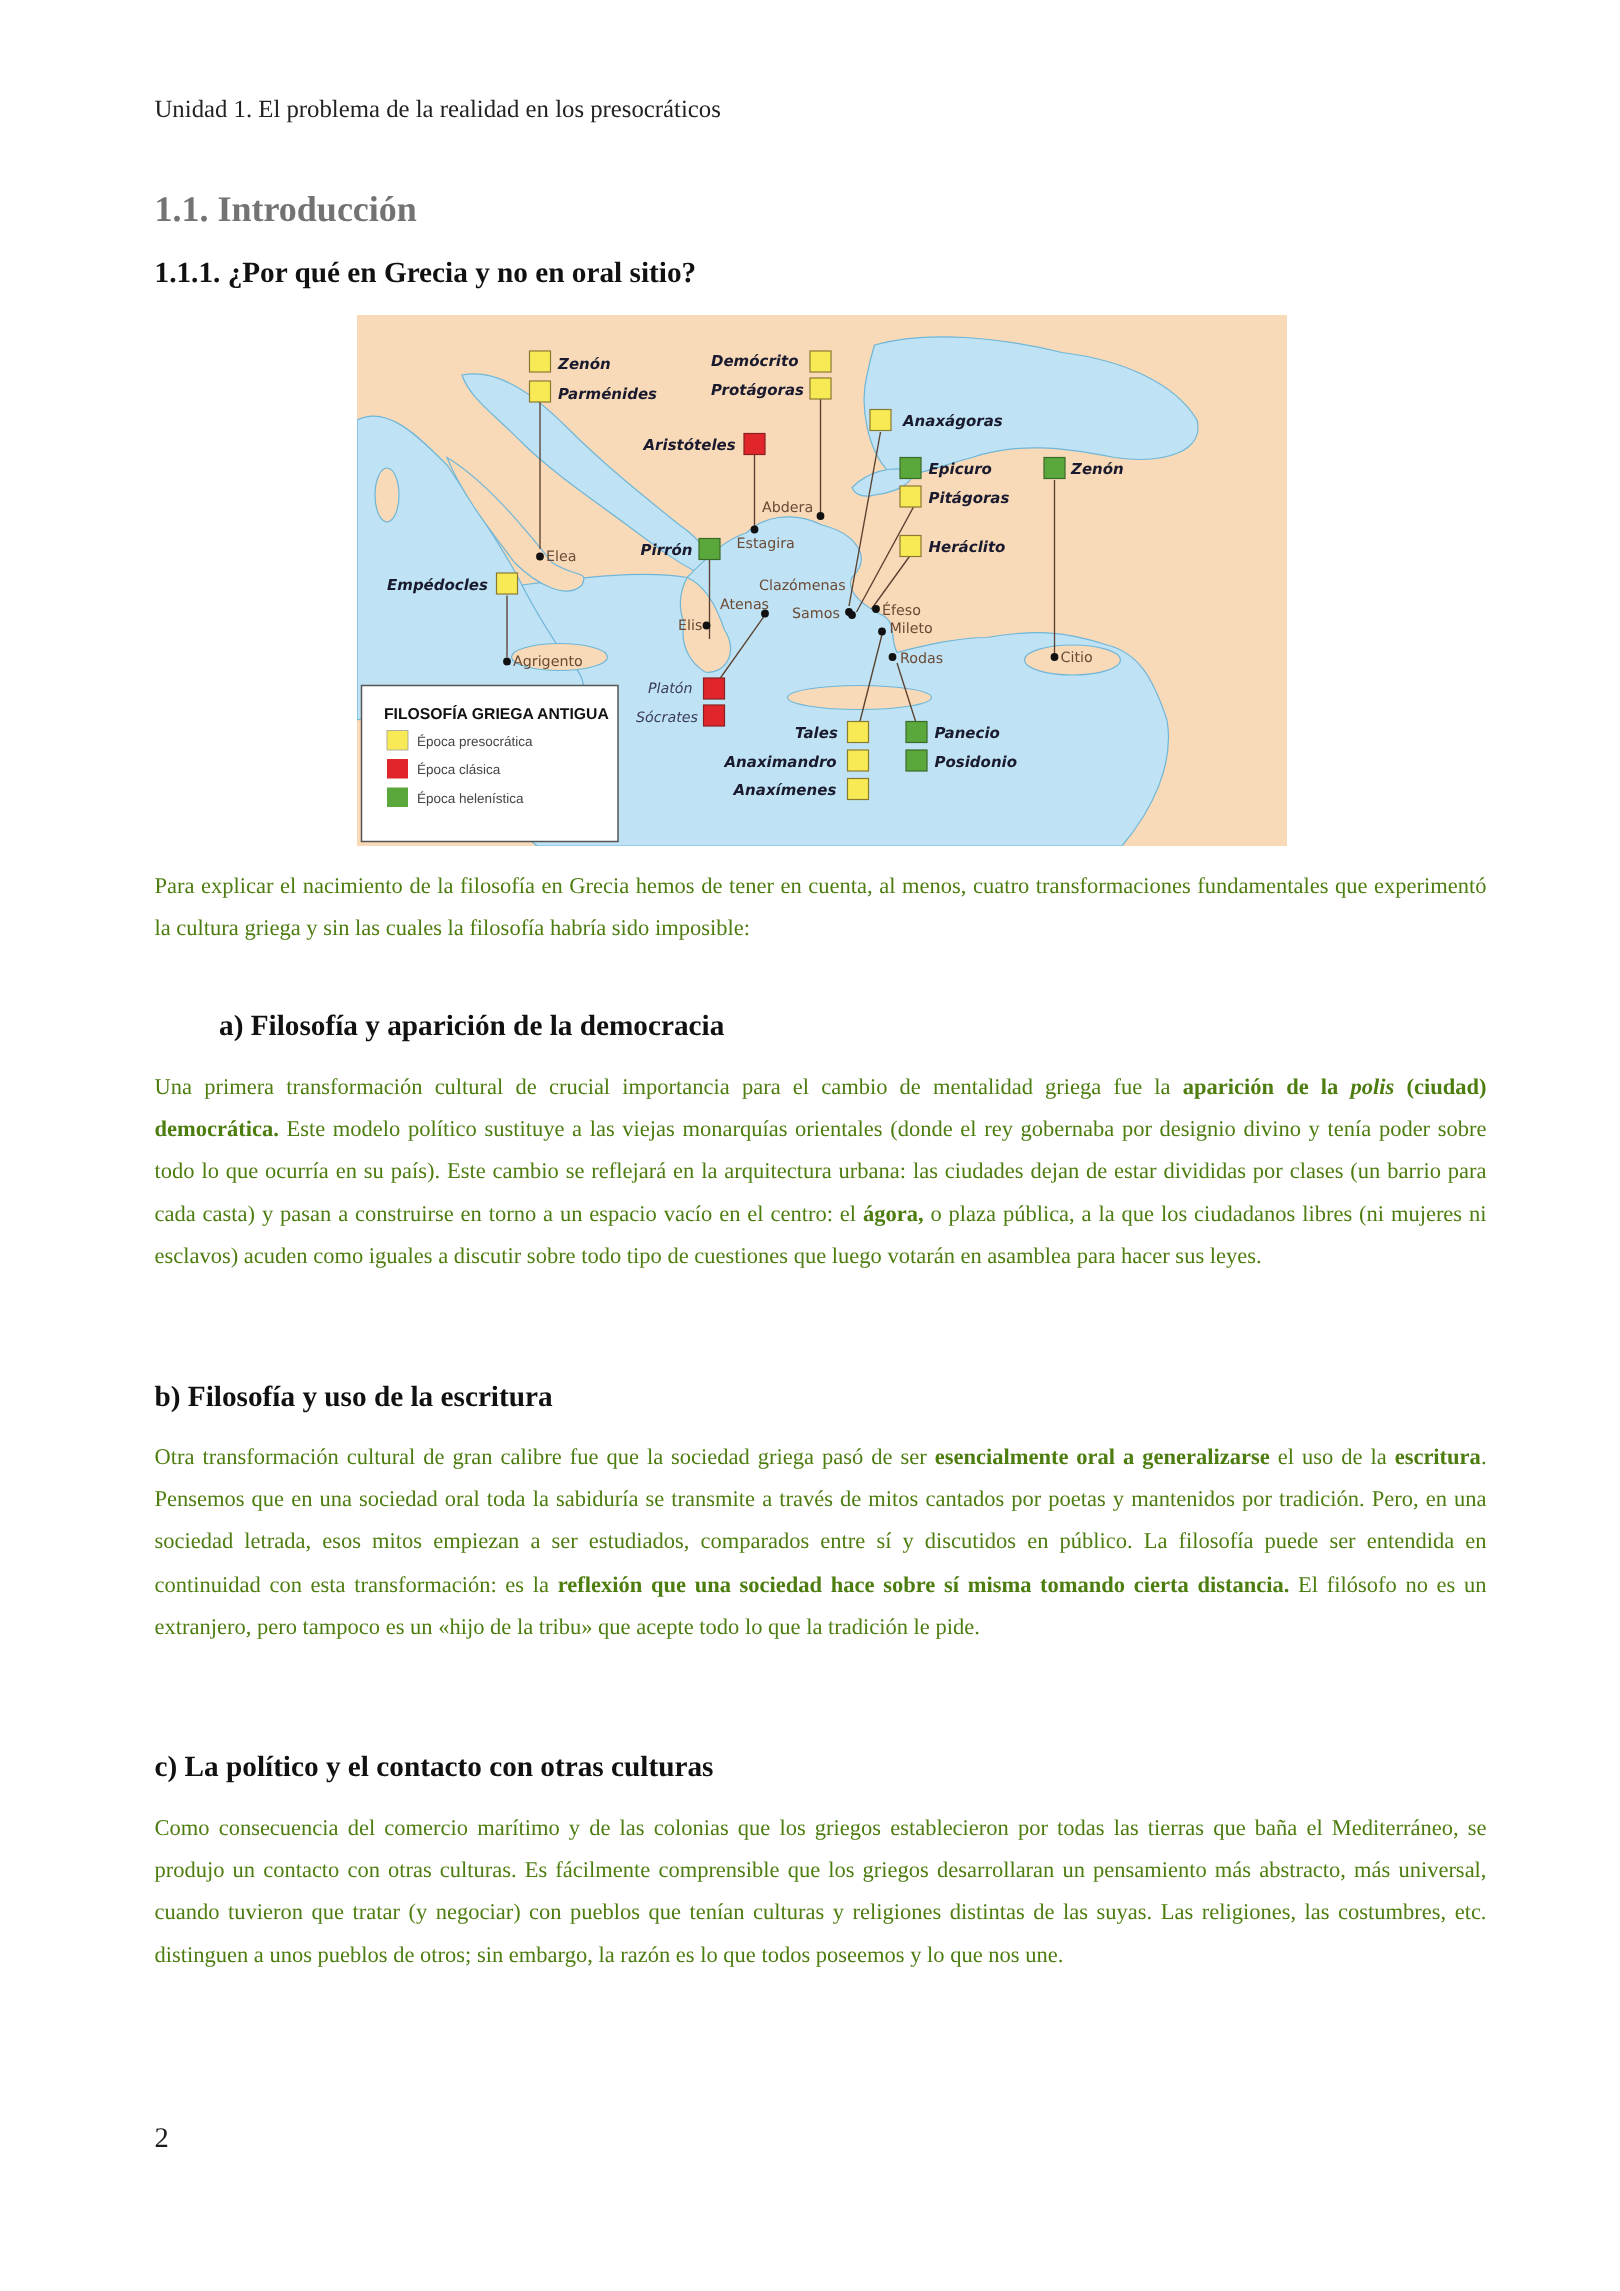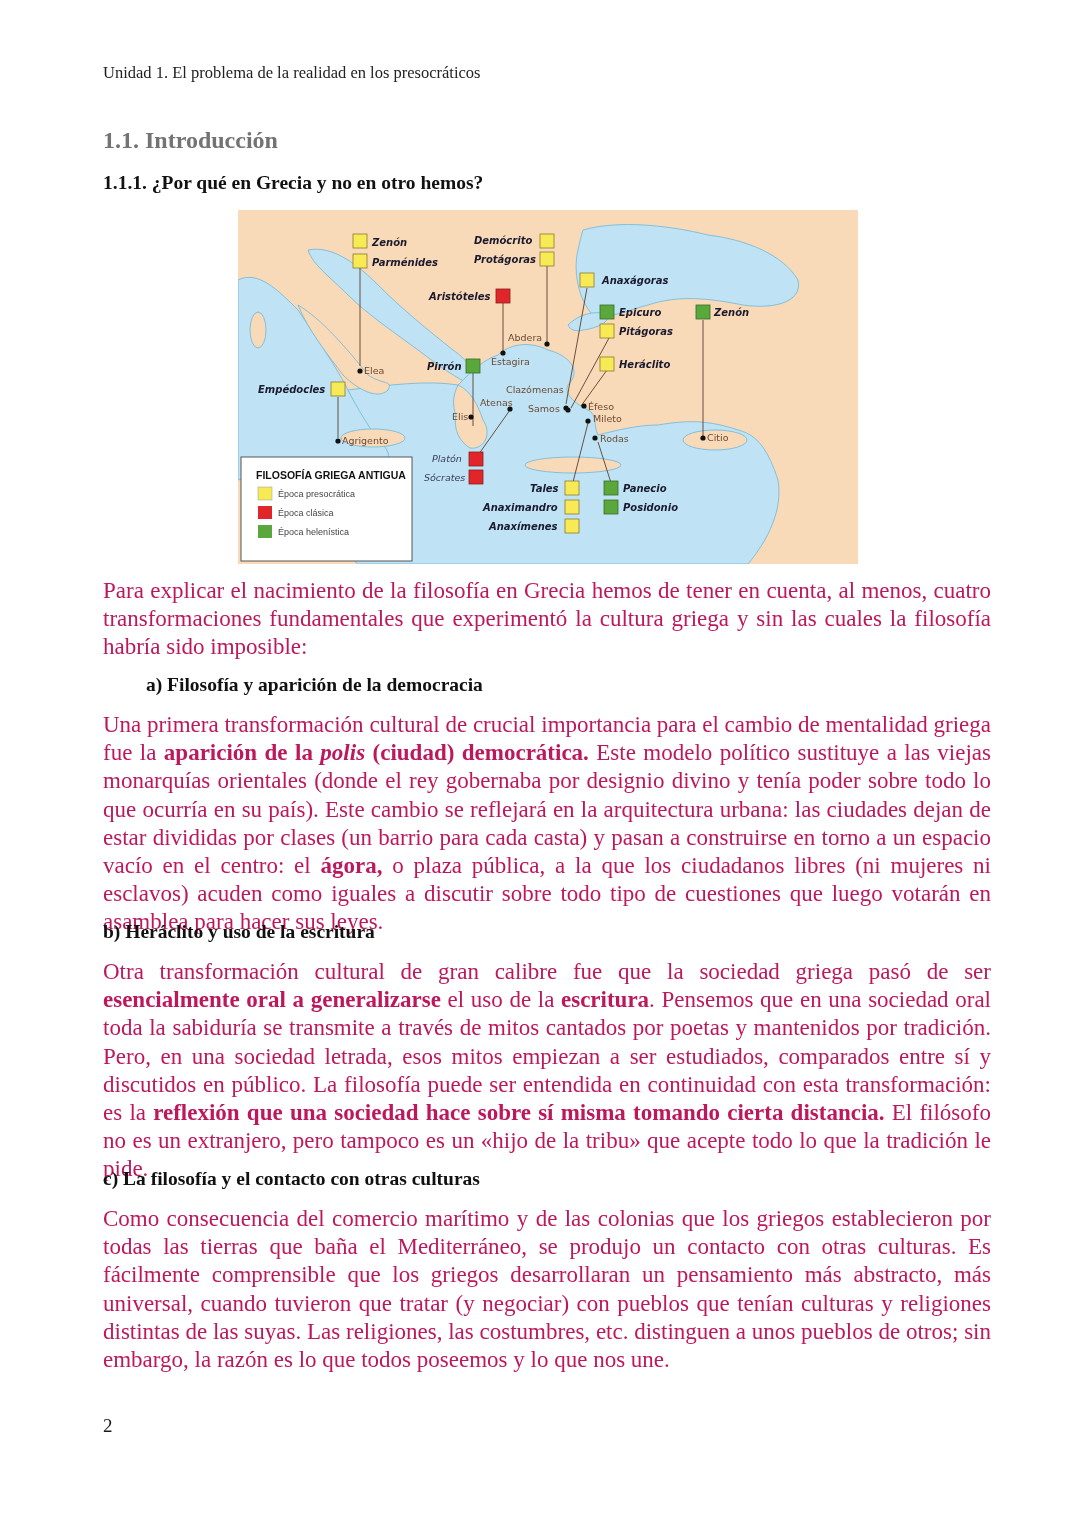--- a/index.html
+++ b/index.html
@@ -2,36 +2,36 @@
 <html><head>
 <meta charset="utf-8">
 <style>
   html, body { margin: 0; padding: 0; background: #ffffff; }
   body { width: 1080px; height: 1527px; position: relative; overflow: hidden;
          font-family: "Liberation Serif", "DejaVu Serif", serif; color: #1a1a1a; }
   .running-header { position: absolute; left: 103px; top: 63px; font-size: 16.5px; color: #222; text-align: right; }
   .h1 { position: absolute; left: 103px; top: 127px; font-size: 24px; font-weight: bold; margin: 0; color: #737373; }
   .h2 { position: absolute; left: 103px; top: 172px; font-size: 19.5px; font-weight: bold; margin: 0; color: #111; }
   .map { position: absolute; left: 238px; top: 210px; width: 620px; height: 354px; }
-  .body-text { position: absolute; left: 103px; width: 888px; font-size: 23px; line-height: 28.2px; text-align: justify; margin: 0; color: #be185d; }
+  .body-text { position: absolute; left: 103px; width: 888px; font-size: 15px; line-height: 28.2px; text-align: justify; margin: 0; color: #4d7c0f; }
   .sub { position: absolute; left: 103px; font-size: 19.5px; font-weight: bold; margin: 0; color: #111; }
   .page-num { position: absolute; left: 103px; top: 1415px; font-size: 19px; }
   b { font-weight: bold; }
   .map-label { font-family: "DejaVu Sans", sans-serif; font-weight: bold; font-style: italic; font-size: 10px; fill: #1a1a2e; }
   .city-label { font-family: "DejaVu Sans", sans-serif; font-size: 9.5px; fill: #6b4a35; }
   .legend-title { font-family: "Liberation Sans", sans-serif; font-weight: bold; font-size: 10.5px; fill: #111; }
   .legend-item { font-family: "Liberation Sans", sans-serif; font-size: 9px; fill: #444; }
   .clas-label { font-family: "DejaVu Sans", sans-serif; font-style: italic; font-size: 9.5px; fill: #3b3b5a; }
 </style>
 </head>
 <body>
 
 <div class="running-header">Unidad 1. El problema de la realidad en los presocráticos</div>
 <h1 class="h1">1.1. Introducción</h1>
-<h2 class="h2">1.1.1. ¿Por qué en Grecia y no en otro hemos?</h2>
+<h2 class="h2">1.1.1. ¿Por qué en Grecia y no en oral sitio?</h2>
 
 <svg class="map" viewBox="0 0 620 354" xmlns="http://www.w3.org/2000/svg">
 
   <rect x="0" y="0" width="620" height="354" fill="#f8d9b8"></rect>
 
   <g fill="#bfe3f4" stroke="#6fb6d8" stroke-width="0.8">
 
     <path d="M0,70 C20,60 40,80 60,100 C80,130 100,160 110,180 C120,200 140,215 160,230 C170,250 150,260 120,255 C100,260 70,250 40,260 C20,265 0,270 0,270 Z"></path>
 
     <path d="M70,40 C95,35 120,55 140,75 C165,100 190,120 215,140 C230,150 240,165 235,175 C220,170 200,155 180,140 C160,125 130,105 110,85 C90,65 75,55 70,40 Z"></path>
@@ -150,19 +150,19 @@
     <rect x="20" y="315" width="14" height="13" fill="#5aa83c"></rect>
     <text class="legend-item" x="40" y="325">Época helenística</text>
   </g>
 </svg>
 
 <p class="body-text" style="top:577px;">Para explicar el nacimiento de la filosofía en Grecia hemos de tener en cuenta, al menos, cuatro transformaciones fundamentales que experimentó la cultura griega y sin las cuales la filosofía habría sido imposible:</p>
 
 <h3 class="sub" style="top:674px;margin-left:43px;">a) Filosofía y aparición de la democracia</h3>
 <p class="body-text" style="top:711px;"><span>Una primera transformación cultural de crucial importancia para el cambio de mentalidad griega fue la </span><b><span>aparición de la </span><i>polis</i><span> (ciudad) democrática.</span></b><span> Este modelo político sustituye a las viejas monarquías orientales (donde el rey gobernaba por designio divino y tenía poder sobre todo lo que ocurría en su país). Este cambio se reflejará en la arquitectura urbana: las ciudades dejan de estar divididas por clases (un barrio para cada casta) y pasan a construirse en torno a un espacio vacío en el centro: el </span><b>ágora,</b><span> o plaza pública, a la que los ciudadanos libres (ni mujeres ni esclavos) acuden como iguales a discutir sobre todo tipo de cuestiones que luego votarán en asamblea para hacer sus leyes.</span></p>
 
-<h3 class="sub" style="top:921px;">b) Heráclito y uso de la escritura</h3>
+<h3 class="sub" style="top:921px;">b) Filosofía y uso de la escritura</h3>
 <p class="body-text" style="top:958px;"><span>Otra transformación cultural de gran calibre fue que la sociedad griega pasó de ser </span><b>esencialmente oral a generalizarse</b><span> el uso de la </span><b>escritura</b><span>. Pensemos que en una sociedad oral toda la sabiduría se transmite a través de mitos cantados por poetas y mantenidos por tradición. Pero, en una sociedad letrada, esos mitos empiezan a ser estudiados, comparados entre sí y discutidos en público. La filosofía puede ser entendida en continuidad con esta transformación: es la </span><b>reflexión que una sociedad hace sobre sí misma tomando cierta distancia.</b><span> El filósofo no es un extranjero, pero tampoco es un «hijo de la tribu» que acepte todo lo que la tradición le pide.</span></p>
 
-<h3 class="sub" style="top:1168px;">c) La filosofía y el contacto con otras culturas</h3>
+<h3 class="sub" style="top:1168px;">c) La político y el contacto con otras culturas</h3>
 <p class="body-text" style="top:1205px;">Como consecuencia del comercio marítimo y de las colonias que los griegos establecieron por todas las tierras que baña el Mediterráneo, se produjo un contacto con otras culturas. Es fácilmente comprensible que los griegos desarrollaran un pensamiento más abstracto, más universal, cuando tuvieron que tratar (y negociar) con pueblos que tenían culturas y religiones distintas de las suyas. Las religiones, las costumbres, etc. distinguen a unos pueblos de otros; sin embargo, la razón es lo que todos poseemos y lo que nos une.</p>
 
 <div class="page-num">2</div>
 
 </body></html>

